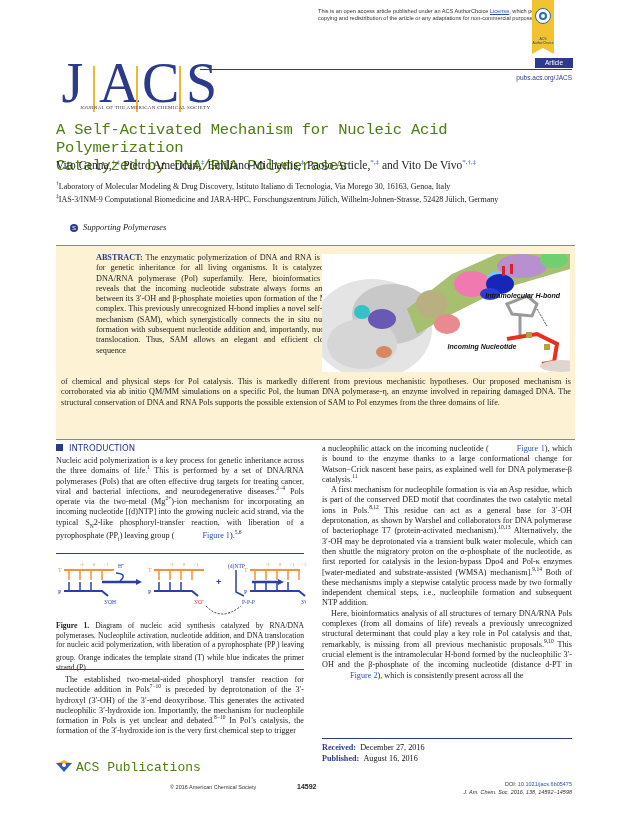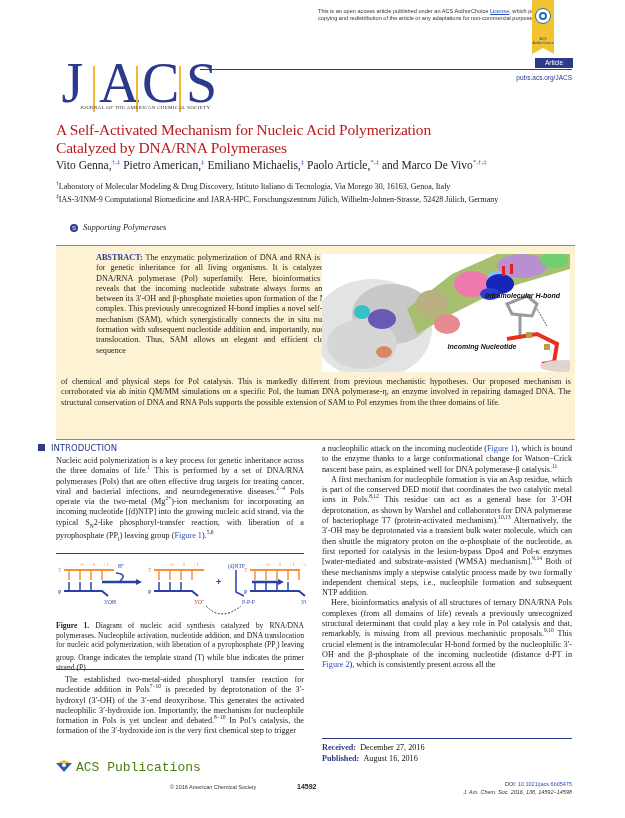--- a/index.html
+++ b/index.html
@@ -12,38 +12,38 @@
   .oa-circle { position:absolute; left:3px; top:8px; width:16px; height:16px; border-radius:50%; background:#fff; border:1px solid #2a6ca8; box-sizing:border-box; }
   .oa-circle:after { content:""; position:absolute; left:3px; top:3px; width:8px; height:8px; border-radius:50%; border:2px solid #2a6ca8; box-sizing:border-box; }
   .oa-badge-label { position:absolute; left:0; top:37px; width:22px; font-family:"Liberation Sans", sans-serif; font-size:3.5px; color:#1a4a80; text-align:center; }
   .jacs-logo { left:56px; top:51px; height:62px; font-family:"Liberation Serif", serif; font-size:56px; color:#2c3a8c; letter-spacing:0; white-space:nowrap; }
   .jacs-logo span.l { display:inline-block; width:33px; text-align:center; }
   .jacs-logo span.bar { display:inline-block; width:2px; height:46px; background:#f1b82f; vertical-align:middle; margin:0 4px; }
   .jacs-sub { left:80px; top:105px; font-family:"Liberation Serif", serif; font-size:5px; letter-spacing:0.3px; color:#333; }
   .head-line { left:200px; top:69px; width:372px; height:1px; background:#2c3a8c; }
   .article-tag { left:535px; top:58px; width:38px; height:10px; background:#2c3a8c; color:#fff; font-family:"Liberation Sans", sans-serif; font-size:6.5px; line-height:10px; text-align:center; }
   .pubs-url { left:500px; top:74px; width:72px; text-align:right; font-family:"Liberation Sans", sans-serif; font-size:6.5px; color:#2c3a8c; }
-  .title { left:56px; top:121px; width:520px; font-family:Liberation Serif, serif; font-size:15.5px; line-height:18px; font-weight:normal; color:#b91c1c; letter-spacing:-0.2px; }
+  .title { left:56px; top:121px; width:520px; font-family:Liberation Mono, monospace; font-size:15.5px; line-height:18px; font-weight:normal; color:#4d7c0f; letter-spacing:-0.2px; }
   .authors { left:56px; top:159px; width:520px; font-size:11.5px; color:#222; }
   .authors sup { color:#2b4fb5; font-size:7px; }
   .affil { left:56px; width:520px; font-size:8px; line-height:10px; color:#222; }
   .affil sup { font-size:5.5px; }
   .si { left:70px; top:222px; font-size:8.5px; font-style:italic; color:#222; }
   .si-icon { display:inline-block; width:8px; height:8px; border-radius:50%; background:#2c3a8c; color:#fff; font-family:"Liberation Sans", sans-serif; font-size:6px; line-height:8px; text-align:center; font-style:normal; vertical-align:middle; margin-right:5px; }
   .abstract-box { left:56px; top:245px; width:519px; height:200px; background:#fdf3d4; border-top:1px solid #7a86b6; border-bottom:1px solid #7a86b6; box-sizing:border-box; }
   .abstract-box { height:195px; }
   .abs-text { font-size:8.2px; line-height:10.3px; color:#222; text-align:justify; }
   .abs-text b.lbl { color:#2c3a8c; }
   .toc-img { left:322px; top:254px; width:248px; height:118px; background:#fff; overflow:hidden; }
-  .sec-head { left:38px; top:443px; font-family:"DejaVu Sans", sans-serif; font-size:8.5px; color:#2c3a8c; }
+  .sec-head { left:56px; top:443px; font-family:"DejaVu Sans", sans-serif; font-size:8.5px; color:#2c3a8c; }
   .sec-head .sq { display:inline-block; width:7px; height:7px; background:#2c3a8c; margin-right:6px; vertical-align:0; }
   .col { font-size:8.2px; line-height:10.3px; color:#222; text-align:justify; width:248px; }
   .col p { margin:0; text-indent:0; }
   .col p.ind { text-indent:9px; }
-  a.ref, span.ref { color:#2b4fb5; text-decoration:none; }
+  a.ref, span.ref { color:#2b4fb5; text-decoration:none;margin-left:28px; }
   sup { font-size:5.5px; line-height:0; }
   .rule { height:1px; background:#2c3a8c; }
   .fig-cap { font-size:7.6px; line-height:9.6px; color:#222; text-align:justify; width:248px; }
   .received { font-size:8.2px; line-height:11px; }
   .received b { color:#2c3a8c; font-weight:bold;text-align:center; }
   .acs-logo { left:56px; top:760px; font-family:Liberation Mono, monospace; font-size:13px; color:#4d7c0f; }
   .acs-mark { display:inline-block; width:16px; height:12px; vertical-align:-1px; margin-right:4px; }
   .copyright { left:170px; top:784px; font-size:5.5px; color:#333; font-family:"Liberation Sans", sans-serif; }
   .pagenum { left:297px; top:783px; font-size:7px; font-weight:bold; color:#222; font-family:"Liberation Sans", sans-serif; }
   .doi { left:420px; top:781px; width:152px; text-align:right; font-size:5.5px; color:#333; font-family:"Liberation Sans", sans-serif; line-height:7.5px; }
@@ -73,21 +73,21 @@
 <div class="abs title">
   <div>A Self-Activated Mechanism for Nucleic Acid Polymerization</div>
   <div>Catalyzed by DNA/RNA Polymerases</div>
 </div>
 
 <div class="abs authors">
   <span><span>Vito Genna,</span><sup>†,‡</sup></span>
   <span><span>Pietro American,</span><sup>‡</sup></span>
   <span><span>Emiliano Michaelis,</span><sup>‡</sup></span>
   <span><span>Paolo Article,</span><sup>*,‡</sup></span>
-  <span><span>and Marco De Vivo</span><sup>*,†,‡</sup></span>
+  <span><span>and Vito De Vivo</span><sup>*,†,‡</sup></span>
 </div>
 
 <div class="abs affil" style="top:182px;">
   <sup>†</sup><span>Laboratory of Molecular Modeling &amp; Drug Discovery, Istituto Italiano di Tecnologia, Via Morego 30, 16163, Genoa, Italy</span>
 </div>
 <div class="abs affil" style="top:195px; width:516px;">
   <sup>‡</sup><span>IAS-3/INM-9 Computational Biomedicine and JARA-HPC, Forschungszentrum Jülich, Wilhelm-Johnen-Strasse, 52428 Jülich, Germany</span>
 </div>
 
 <div class="abs si">

